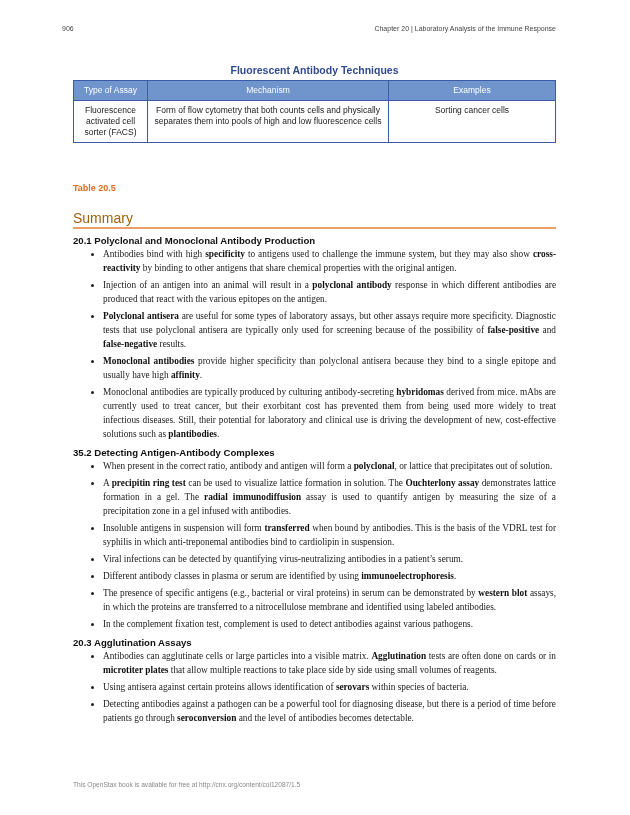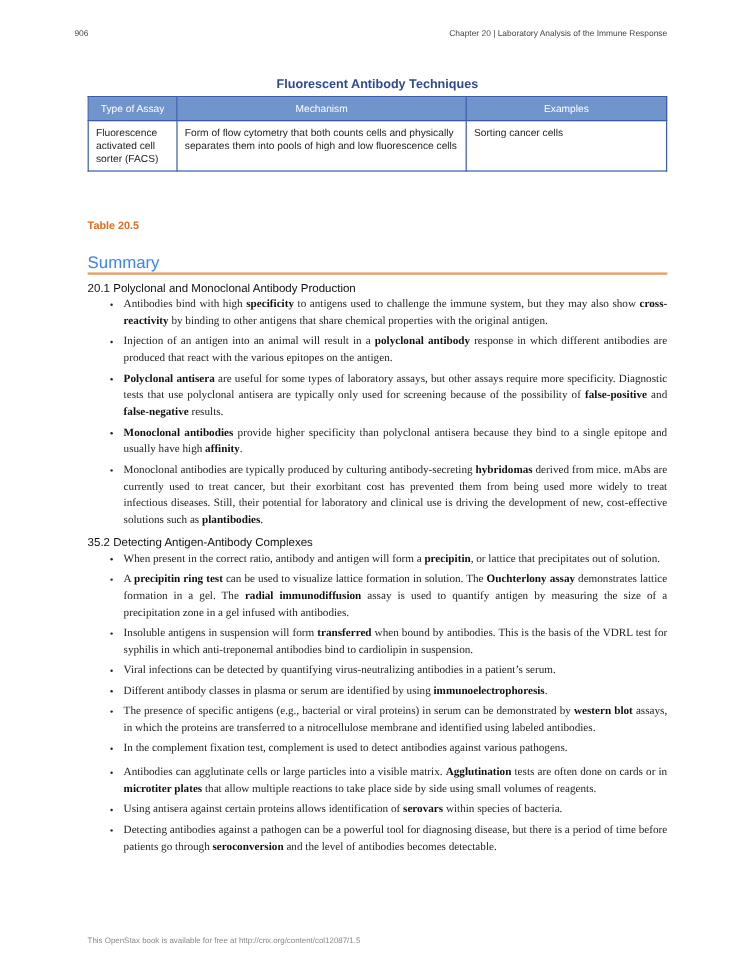--- a/index.html
+++ b/index.html
@@ -3,27 +3,27 @@
 <meta charset="utf-8">
 <style>
   html, body { margin: 0; padding: 0; background: #ffffff; }
   body { width: 630px; height: 815px; position: relative; overflow: hidden; font-family: "Liberation Serif", serif; color: #222; }
   .hdr { position: absolute; top: 25px; font-family: "Liberation Sans", sans-serif; font-size: 7px; color: #444; }
   .hdr.left { left: 62px; }
   .hdr.right { right: 74px; }
   .tbl-title { position: absolute; top: 64px; left: 73px; width: 483px; text-align: center; font-family: "Liberation Sans", sans-serif; font-weight: bold; font-size: 10.5px; color: #2f4a8f; }
   table.ft { position: absolute; top: 80px; left: 73px; width: 483px; border-collapse: collapse; font-family: "Liberation Sans", sans-serif; font-size: 8.5px; }
   table.ft th { background: #7094cc; color: #fff; font-weight: normal; border: 1.5px solid #3b5ba8; padding: 4px 6px; vertical-align: top; text-align: center; line-height: 11px; }
-  table.ft td { border: 1.5px solid #3b5ba8; padding: 4px 6px; vertical-align: top; line-height: 11px; color: #222; }
+  table.ft td { border: 1.5px solid #3b5ba8; padding: 4px 6px; vertical-align: top; line-height: 11px; color: #222; text-align: center; }
   .c1 { width: 61px; }
   .c2 { width: 228px; }
   .tbl-cap { position: absolute; top: 183px; left: 73px; font-family: "Liberation Sans", sans-serif; font-weight: bold; font-size: 9px; color: #e06c1f; }
-  .summary { position: absolute; top: 210px; left: 73px; width: 483px; font-family: "Liberation Sans", sans-serif; font-size: 14px; color: #3b82f6; border-bottom: 2px solid #e8a06a; padding-bottom: 1px; }
+  .summary { position: absolute; top: 210px; left: 73px; width: 483px; font-family: "Liberation Sans", sans-serif; font-size: 14px; color: #a16207; border-bottom: 2px solid #e8a06a; padding-bottom: 1px; }
   .content { position: absolute; top: 235px; left: 73px; width: 483px; }
-  h3 { font-family: "Liberation Sans", sans-serif; font-size: 9.6px; font-weight: normal; margin: 0 0 1px 0; color: #111; }
+  h3 { font-family: "Liberation Sans", sans-serif; font-size: 9.6px; font-weight: bold; margin: 0 0 1px 0; color: #111; }
   ul { margin: 0 0 6px 0; padding-left: 30px; }
   li { font-size: 9.3px; line-height: 14px; text-align: justify; margin-bottom: 3px; list-style: disc; }
   li b { font-weight: bold; color: #111; }
   .footer { position: absolute; top: 781px; left: 73px; font-family: "Liberation Sans", sans-serif; font-size: 6.6px; color: #888; }
 </style>
 </head>
 <body>
 
 <div class="hdr left">906</div>
 <div class="hdr right">Chapter 20 | Laboratory Analysis of the Immune Response</div>
@@ -53,28 +53,29 @@
   <h3>20.1 Polyclonal and Monoclonal Antibody Production</h3>
   <ul>
       <li>Antibodies bind with high <b>specificity</b> to antigens used to challenge the immune system, but they may also show <b>cross-reactivity</b> by binding to other antigens that share chemical properties with the original antigen.</li>
       <li>Injection of an antigen into an animal will result in a <b>polyclonal antibody</b> response in which different antibodies are produced that react with the various epitopes on the antigen.</li>
       <li><b>Polyclonal antisera</b> are useful for some types of laboratory assays, but other assays require more specificity. Diagnostic tests that use polyclonal antisera are typically only used for screening because of the possibility of <b>false-positive</b> and <b>false-negative</b> results.</li>
       <li><b>Monoclonal antibodies</b> provide higher specificity than polyclonal antisera because they bind to a single epitope and usually have high <b>affinity</b>.</li>
       <li>Monoclonal antibodies are typically produced by culturing antibody-secreting <b>hybridomas</b> derived from mice. mAbs are currently used to treat cancer, but their exorbitant cost has prevented them from being used more widely to treat infectious diseases. Still, their potential for laboratory and clinical use is driving the development of new, cost-effective solutions such as <b>plantibodies</b>.</li>
     </ul>
   <h3>35.2 Detecting Antigen-Antibody Complexes</h3>
   <ul>
-      <li>When present in the correct ratio, antibody and antigen will form a <b>precipitin</b>, or lattice that precipitates out of solution.</li>
+      <li>When present in the correct ratio, antibody and antigen will form a <b>polyclonal</b>, or lattice that precipitates out of solution.</li>
       <li>A <b>precipitin ring test</b> can be used to visualize lattice formation in solution. The <b>Ouchterlony assay</b> demonstrates lattice formation in a gel. The <b>radial immunodiffusion</b> assay is used to quantify antigen by measuring the size of a precipitation zone in a gel infused with antibodies.</li>
       <li>Insoluble antigens in suspension will form <b>transferred</b> when bound by antibodies. This is the basis of the VDRL test for syphilis in which anti-treponemal antibodies bind to cardiolipin in suspension.</li>
       <li>Viral infections can be detected by quantifying virus-neutralizing antibodies in a patient’s serum.</li>
       <li>Different antibody classes in plasma or serum are identified by using <b>immunoelectrophoresis</b>.</li>
       <li>The presence of specific antigens (e.g., bacterial or viral proteins) in serum can be demonstrated by <b>western blot</b> assays, in which the proteins are transferred to a nitrocellulose membrane and identified using labeled antibodies.</li>
       <li>In the complement fixation test, complement is used to detect antibodies against various pathogens.</li>
     </ul>
+  <h3>20.3 Agglutination Assays</h3>
   <ul>
       <li>Antibodies can agglutinate cells or large particles into a visible matrix. <b>Agglutination</b> tests are often done on cards or in <b>microtiter plates</b> that allow multiple reactions to take place side by side using small volumes of reagents.</li>
       <li>Using antisera against certain proteins allows identification of <b>serovars</b> within species of bacteria.</li>
       <li>Detecting antibodies against a pathogen can be a powerful tool for diagnosing disease, but there is a period of time before patients go through <b>seroconversion</b> and the level of antibodies becomes detectable.</li>
     </ul>
 </div>
 
 <div class="footer">This OpenStax book is available for free at http://cnx.org/content/col12087/1.5</div>
 
 </body></html>

